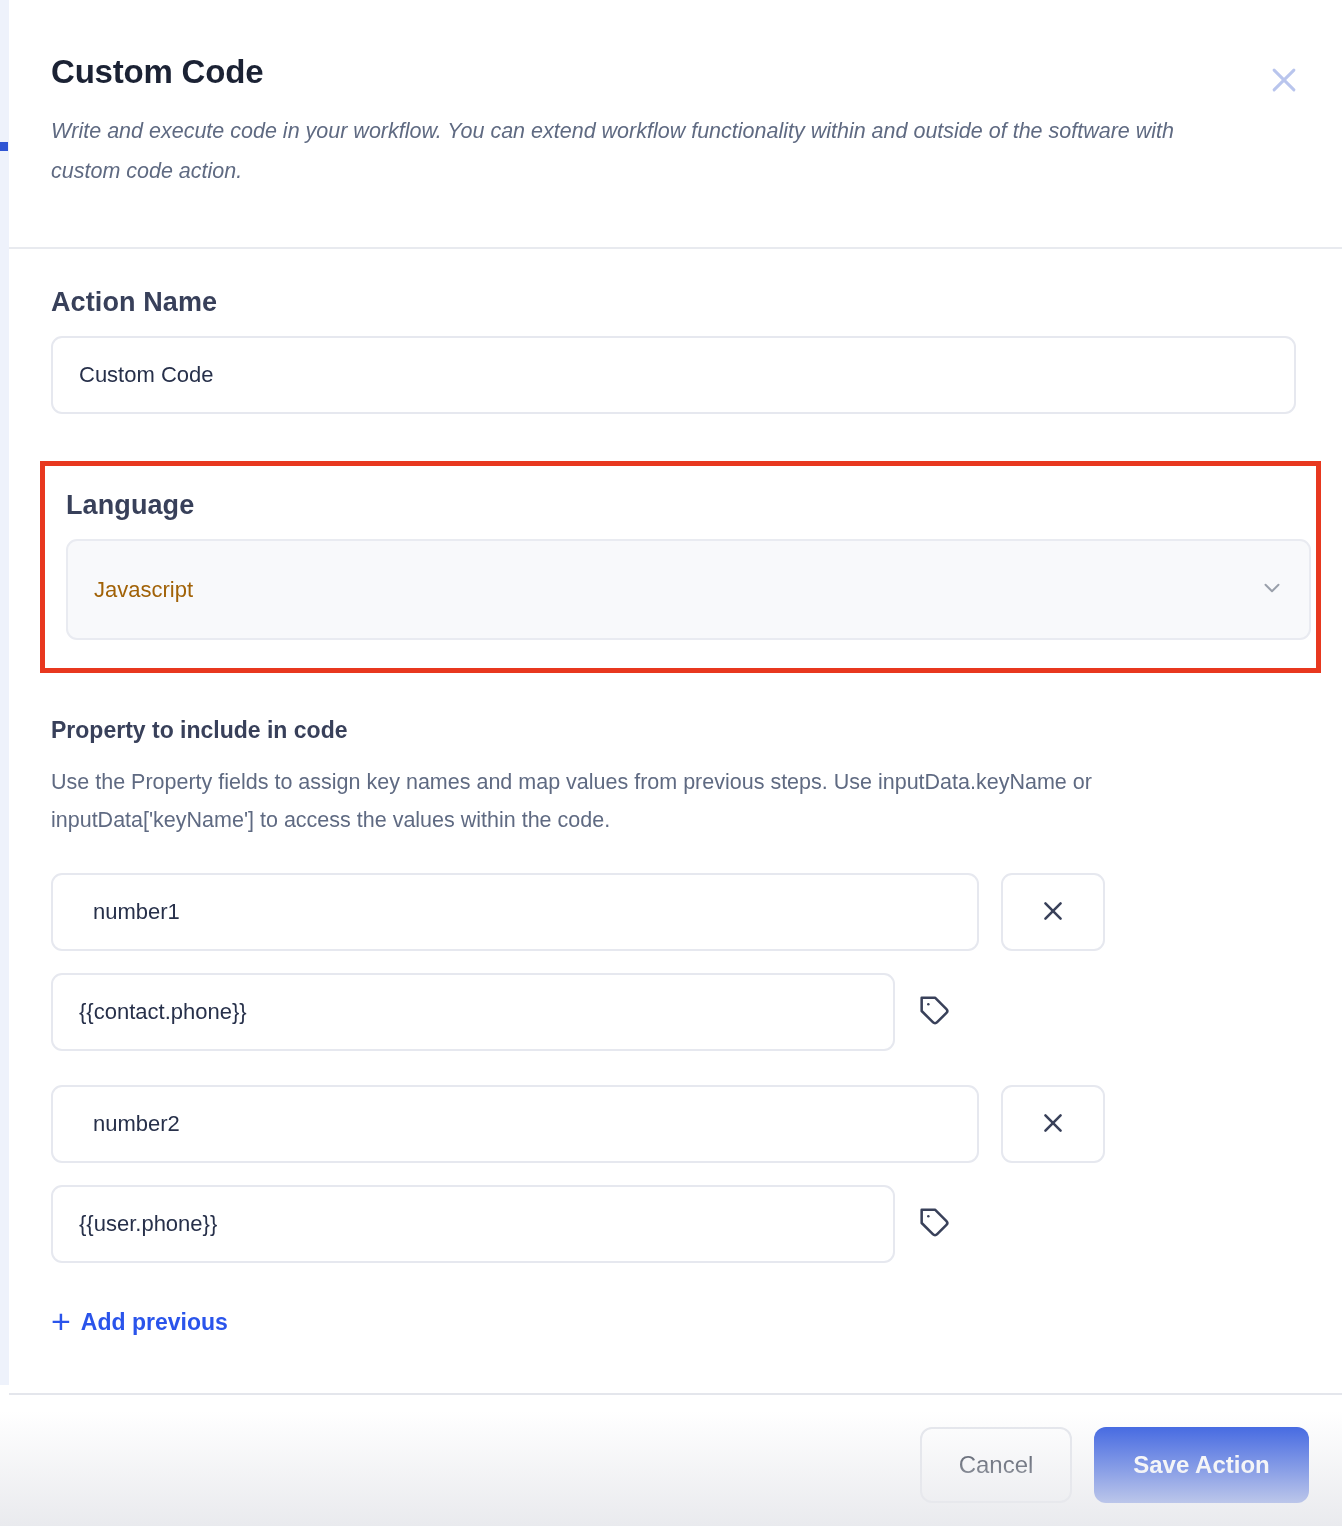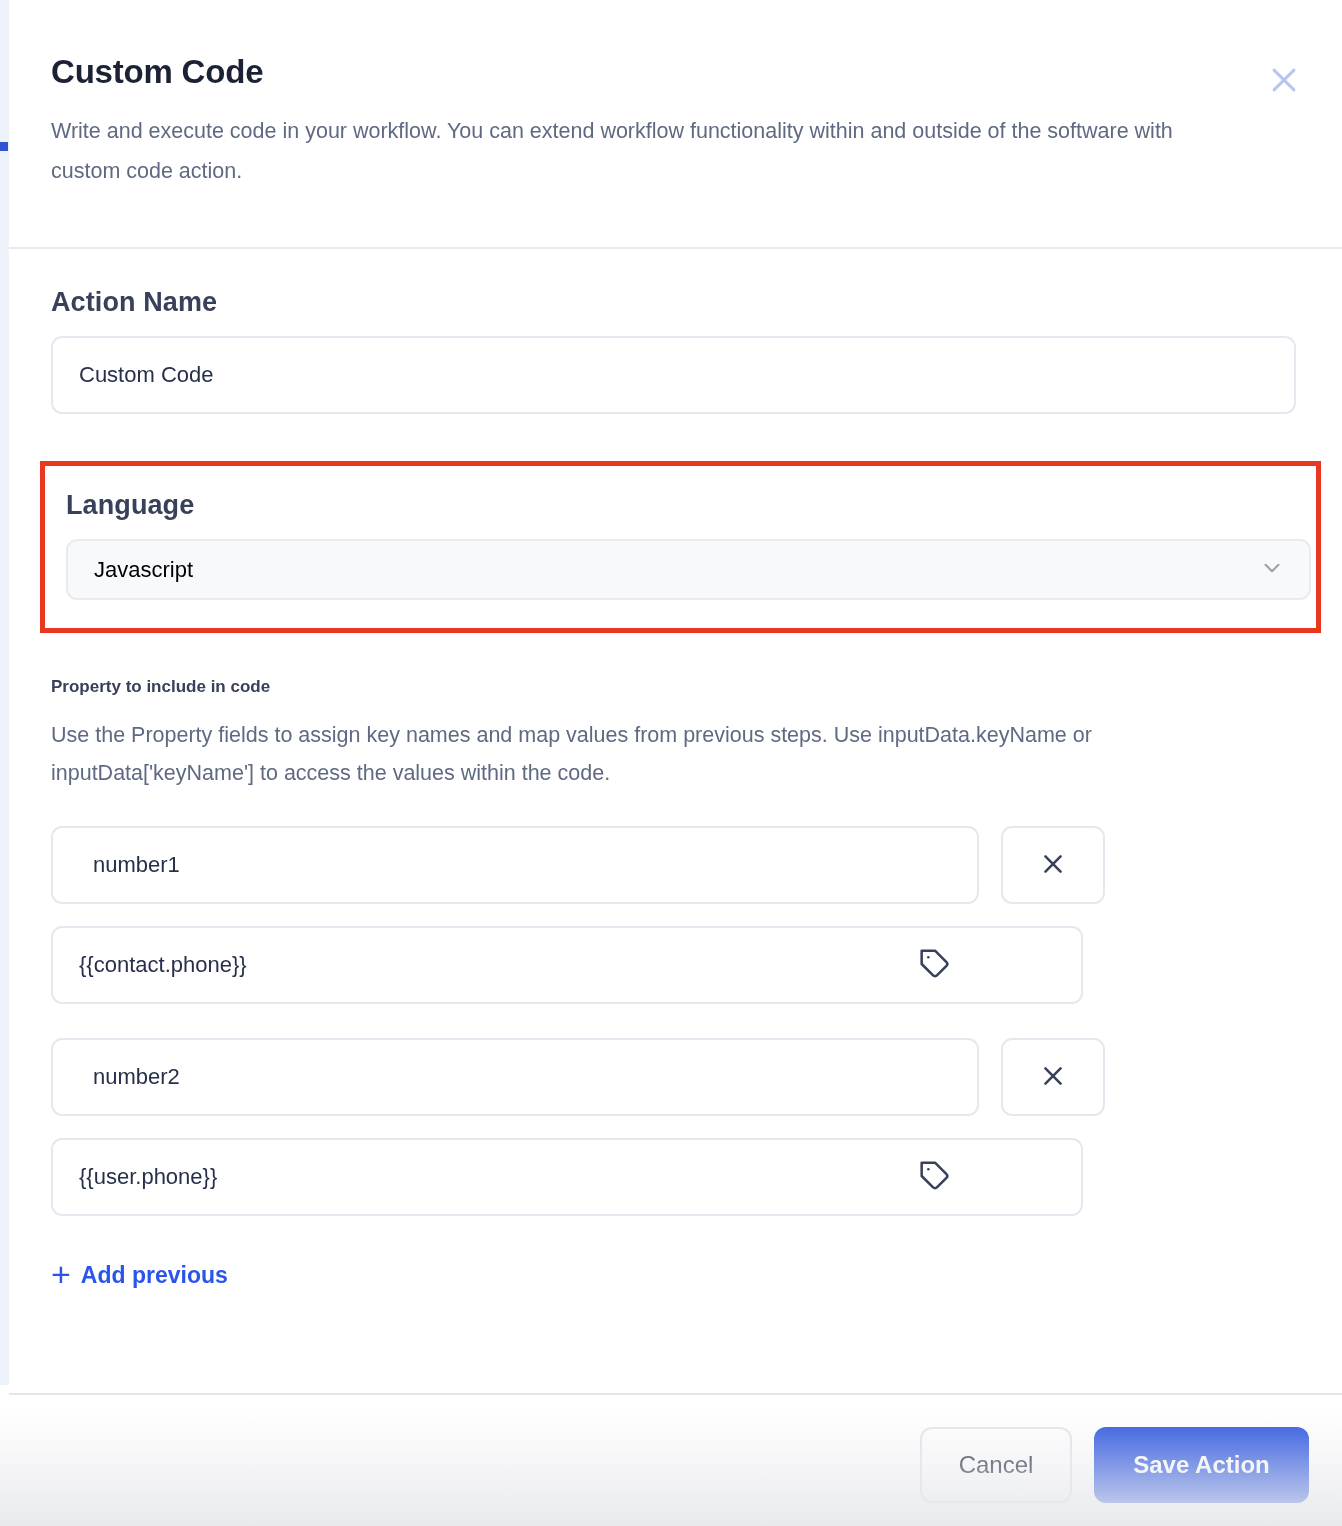--- a/index.html
+++ b/index.html
@@ -62,20 +62,21 @@
     letter-spacing: -0.2px;
     line-height: 1.2;
   }
   .modal-subtitle {
     margin: 19px 0 0 0;
     font-size: 21.5px;
     line-height: 1.9;
     color: #5f6a82;
     max-width: 1180px;
     font-weight: 400;
+    font-style: italic;
   }
   .close-btn {
     position: absolute;
     top: 52px;
     right: 38px;
     width: 40px;
     height: 40px;
     display: flex;
     align-items: center;
     justify-content: center;
@@ -125,44 +126,44 @@
   }
   .highlight-box .field-label { margin-left: 10px; }
 
   .select-wrap {
     position: relative;
     width: 1245px;
     margin-left: 10px;
   }
   .select-box {
     width: 1245px;
-    height: 61px;
+    height: 101px;
     border: 2px solid #e9ebf1;
     border-radius: 11px;
     background: #f8f9fb;
     display: flex;
     align-items: center;
     padding: 16px 26px;
     font-size: 22px;
-    color: #000000;
+    color: #a16207;
     cursor: pointer;
   }
   .chevron {
     position: absolute;
     right: 26px;
     top: 50%;
     transform: translateY(-50%);
     pointer-events: none;
   }
 
   
   .section-gap { height: 44px; }
 
   .section-title {
-    font-size: 17px;
+    font-size: 23px;
     font-weight: 700;
     color: #38405a;
     margin: 0 0 20px 0;
   }
   .section-desc {
     font-size: 21.5px;
     line-height: 1.75;
     color: #5f6a82;
     margin: 0 0 34px 0;
     max-width: 1160px;
@@ -200,21 +201,21 @@
     cursor: pointer;
     padding: 0;
   }
 
   .prop-value-row {
     position: relative;
     width: 928px;
     margin-top: 22px;
   }
   .prop-value-input {
-    width: 1032px;
+    width: 844px;
     height: 78px;
     border: 2px solid #e6e8ef;
     border-radius: 11px;
     background: #ffffff;
     font-size: 22px;
     color: #27304a;
     display: flex;
     align-items: center;
     padding: 0 70px 0 26px;
     font-family: "Liberation Sans", sans-serif;

